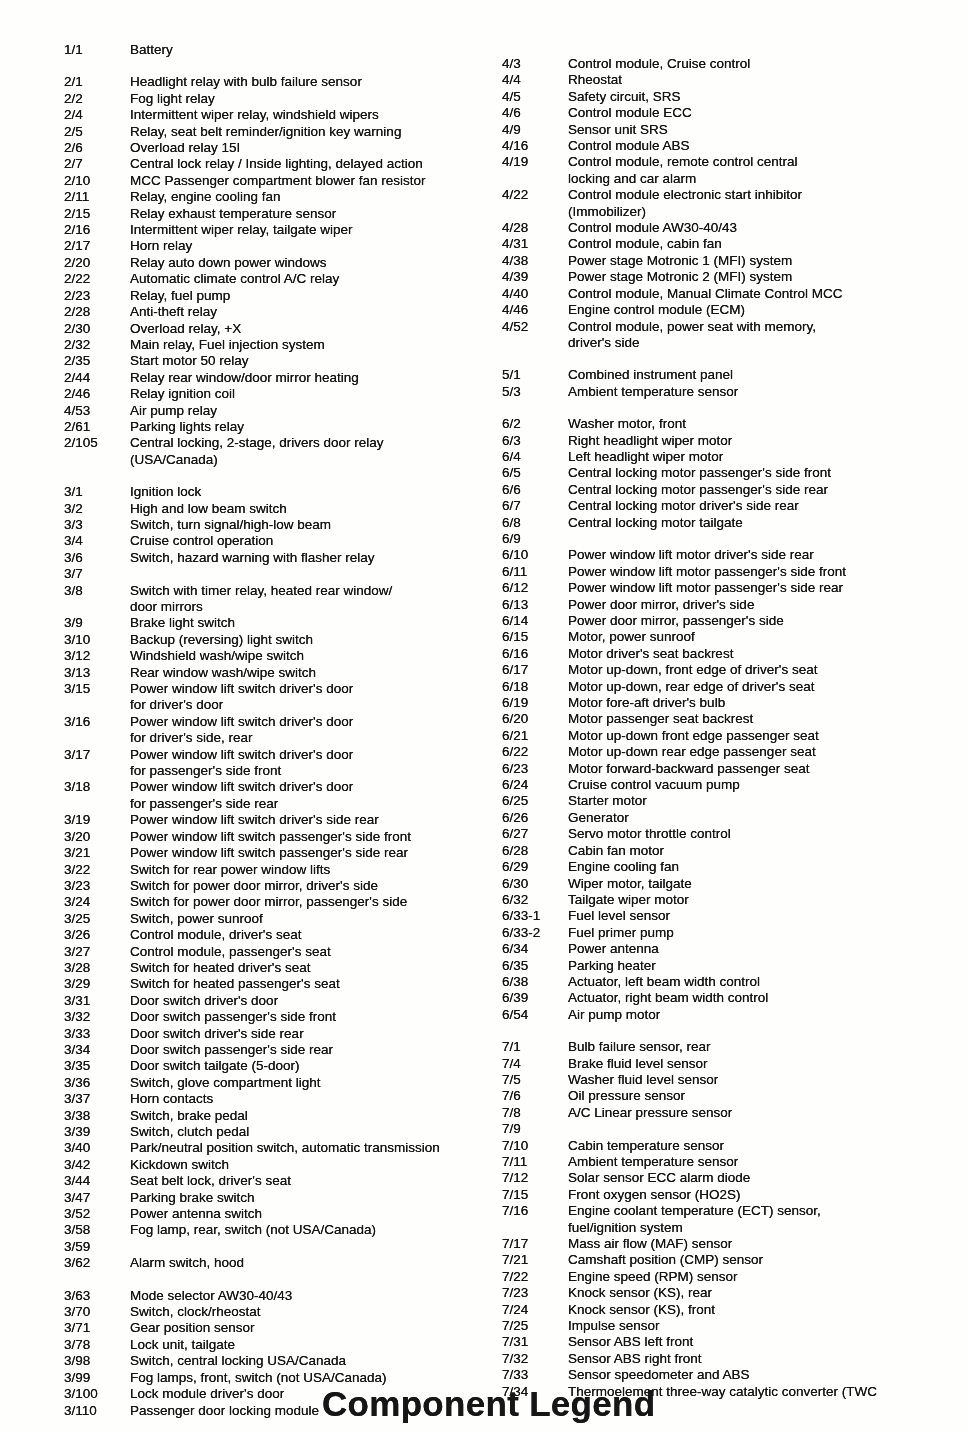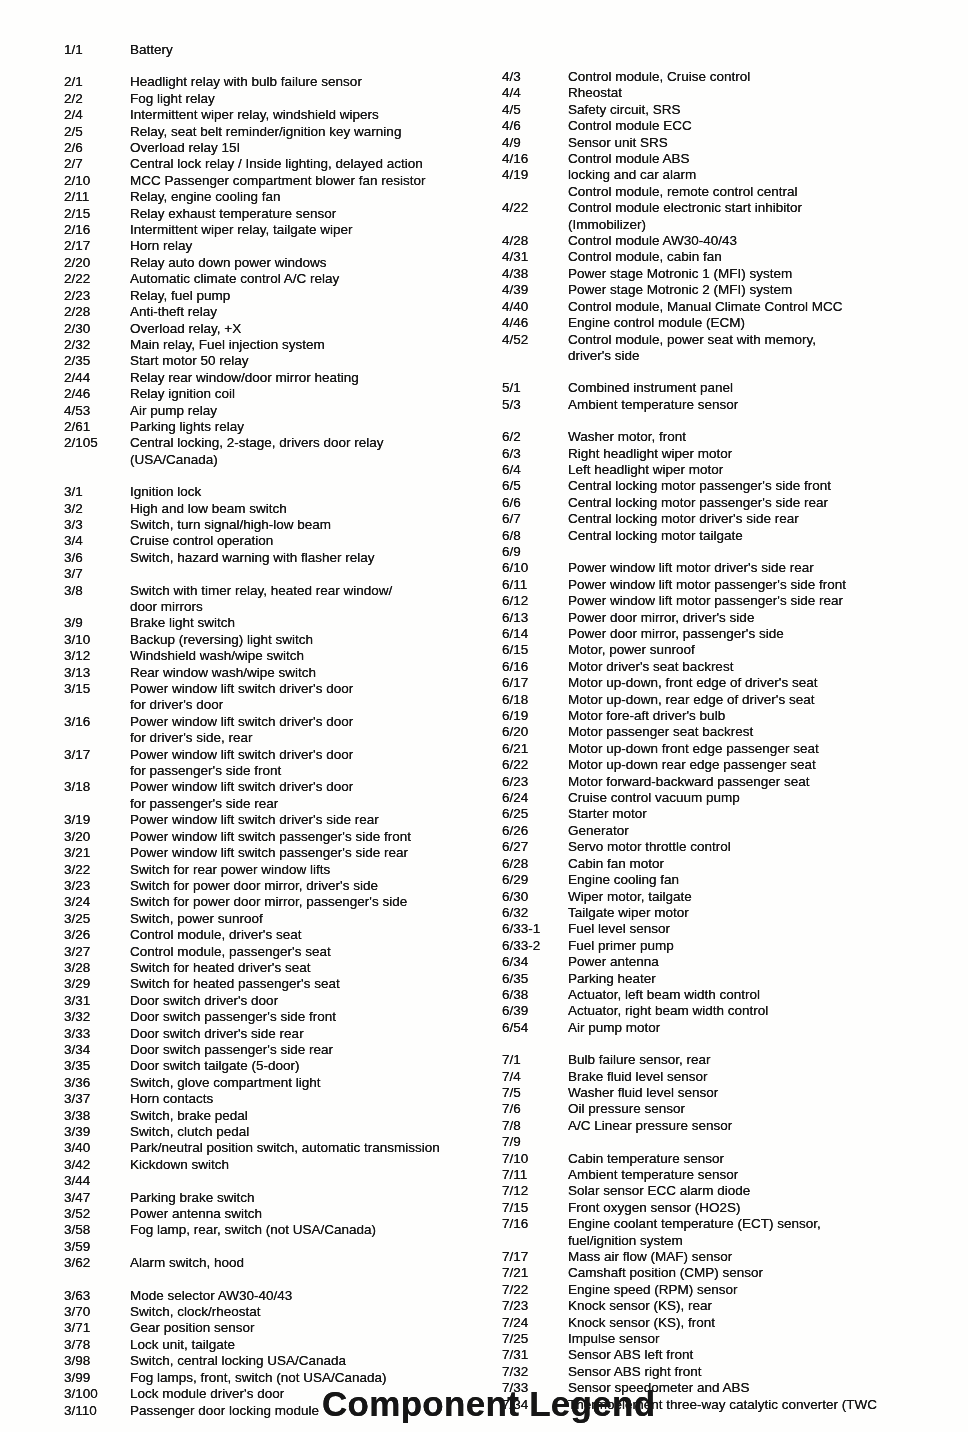--- a/index.html
+++ b/index.html
@@ -10,21 +10,21 @@
     color:#161616;
   }
   .col{
     position:absolute;
     font-size:13.5px;
     line-height:16.4px;
     text-shadow:0 0 0.55px currentColor; 
     white-space:nowrap;
   }
   #col0{left:64px;top:42px;width:440px;}
-  #col1{left:502px;top:69px;width:464px;}
+  #col1{left:502px;top:56px;width:464px;}
   .group{margin-bottom:16px;}
   .entry{display:flex;}
   .code{flex:0 0 66px;width:66px;}
   .desc{flex:1;}
   .page-title{
     position:absolute;left:322px;top:1384px;
     font-size:35px;font-weight:bold;letter-spacing:0.3px;
     text-shadow:0 0 0.6px currentColor;
   }
 </style>
@@ -401,20 +401,23 @@
         </span>
       </div>
       <div class="entry">
         <span class="code">3/42</span>
         <span class="desc">
           <div class="line">Kickdown switch</div>
         </span>
       </div>
       <div class="entry">
         <span class="code">3/44</span>
+        <span class="desc">
+          <div class="line">Seat belt lock, driver's seat</div>
+        </span>
       </div>
       <div class="entry">
         <span class="code">3/47</span>
         <span class="desc">
           <div class="line">Parking brake switch</div>
         </span>
       </div>
       <div class="entry">
         <span class="code">3/52</span>
         <span class="desc">
@@ -522,22 +525,22 @@
       </div>
       <div class="entry">
         <span class="code">4/16</span>
         <span class="desc">
           <div class="line">Control module ABS</div>
         </span>
       </div>
       <div class="entry">
         <span class="code">4/19</span>
         <span class="desc">
+          <div class="line">Control module, remote control central</div>
           <div class="line">locking and car alarm</div>
-          <div class="line">Control module, remote control central</div>
         </span>
       </div>
       <div class="entry">
         <span class="code">4/22</span>
         <span class="desc">
           <div class="line">Control module electronic start inhibitor</div>
           <div class="line">(Immobilizer)</div>
         </span>
       </div>
       <div class="entry">

